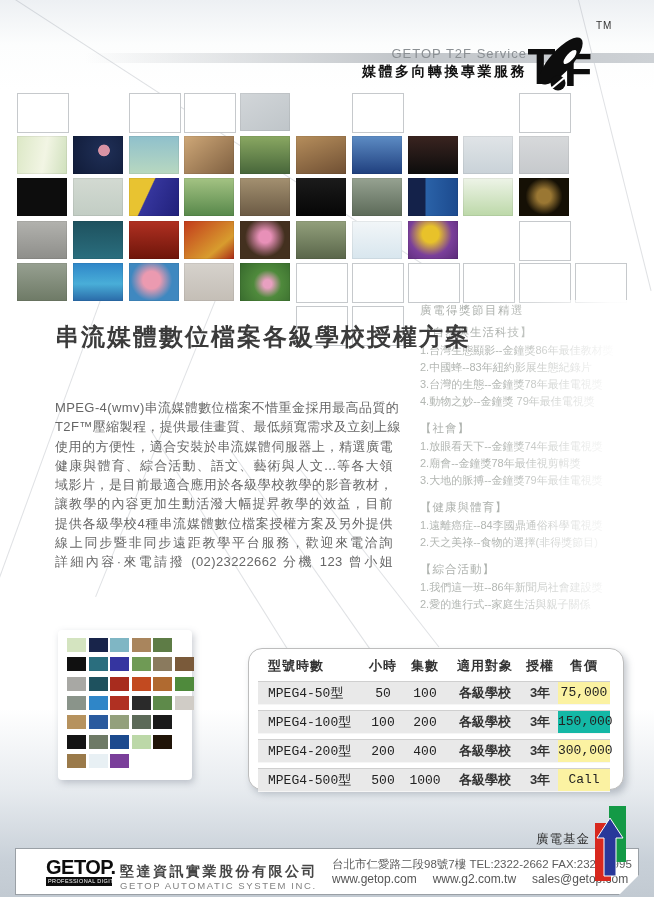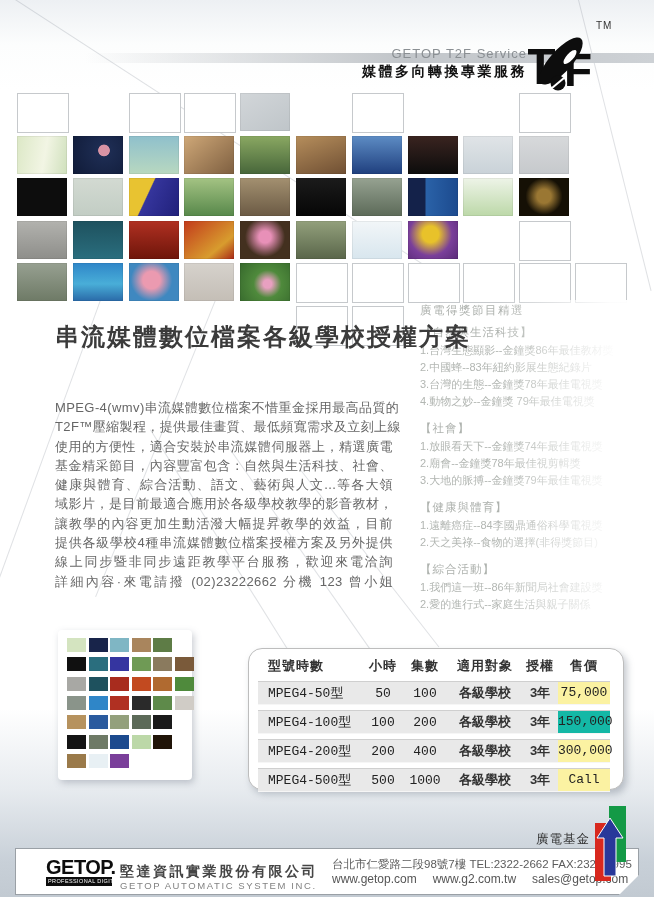--- a/index.html
+++ b/index.html
@@ -192,21 +192,20 @@
 <div class="fade-overlay"></div>
 
 <div class="page-title">
   <div class="pt2">串流媒體數位檔案各級學校授權方案</div>
 </div>
 
 <div class="body-text">
     <div class="bline">MPEG-4(wmv)串流媒體數位檔案不惜重金採用最高品質的</div>
     <div class="bline">T2F™壓縮製程，提供最佳畫質、最低頻寬需求及立刻上線</div>
     <div class="bline">使用的方便性，適合安裝於串流媒體伺服器上，精選廣電</div>
-    <div class="bline">基金精采節目，內容豐富包含：自然與生活科技、社會、</div>
     <div class="bline">健康與體育、綜合活動、語文、藝術與人文...等各大領</div>
     <div class="bline">域影片，是目前最適合應用於各級學校教學的影音教材，</div>
     <div class="bline">讓教學的內容更加生動活潑大幅提昇教學的效益，目前</div>
     <div class="bline">提供各級學校4種串流媒體數位檔案授權方案及另外提供</div>
     <div class="bline">線上同步暨非同步遠距教學平台服務，歡迎來電洽詢</div>
     <div class="bline">詳細內容·來電請撥 (02)23222662 分機 123 曾小姐</div>
   </div>
 
 <div class="mosaic-card">
     <div class="mtile" style="left: 9px; top: 8px; background: rgb(212, 228, 192);"></div>

